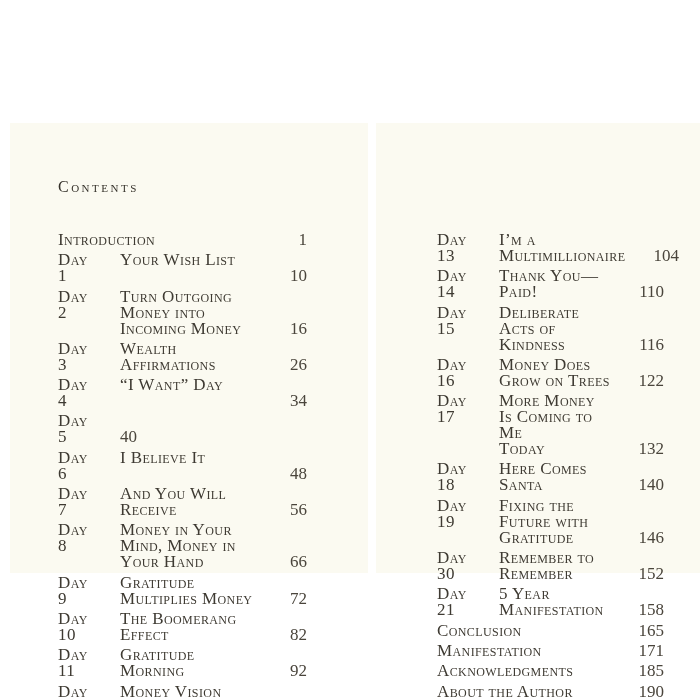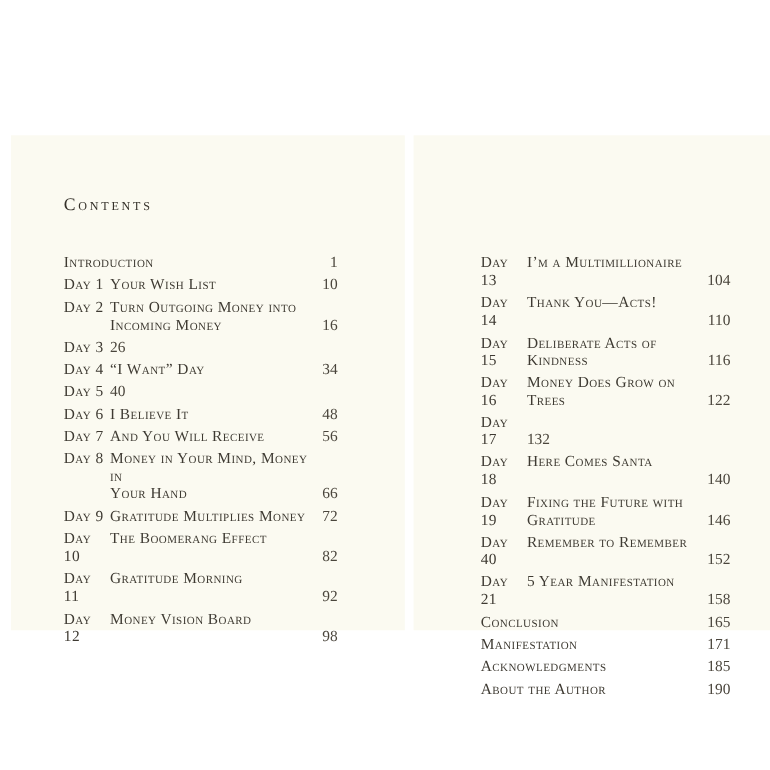--- a/index.html
+++ b/index.html
@@ -48,24 +48,25 @@
   .toc-list {
     margin-top: 35px;
   }
   .page-right .toc-list {
     margin-top: 0;
   }
   .toc-row {
     display: flex;
     align-items: flex-start;
     margin-bottom: 4.3px;
-    font-size: 14px;
+    font-size: 17px;
     line-height: 16px;
     font-variant: small-caps;
     letter-spacing: 0.4px;
+    gap: 20px;
   }
   .toc-label {
     flex: none;
     width: 42px;
   }
   .toc-title {
     flex: 1;
     white-space: pre-line;
     padding-right: 8px;
     font-weight: 500;
@@ -96,20 +97,21 @@
           <span class="toc-page">10</span>
         </div>
         <div class="toc-row">
           <span class="toc-label">Day 2</span>
           <span class="toc-title">Turn Outgoing Money into
 Incoming Money</span>
           <span class="toc-page">16</span>
         </div>
         <div class="toc-row">
           <span class="toc-label">Day 3</span>
+          <span class="toc-title">Wealth Affirmations</span>
           <span class="toc-page">26</span>
         </div>
         <div class="toc-row">
           <span class="toc-label">Day 4</span>
           <span class="toc-title">“I Want” Day</span>
           <span class="toc-page">34</span>
         </div>
         <div class="toc-row">
           <span class="toc-label">Day 5</span>
           <span class="toc-page">40</span>
@@ -155,50 +157,52 @@
 
   <div class="page page-right">
     <div class="toc-list" id="right-toc">
         <div class="toc-row">
           <span class="toc-label">Day 13</span>
           <span class="toc-title">I’m a Multimillionaire</span>
           <span class="toc-page">104</span>
         </div>
         <div class="toc-row">
           <span class="toc-label">Day 14</span>
-          <span class="toc-title">Thank You—Acts!</span>
+          <span class="toc-title">Thank You—Paid!</span>
           <span class="toc-page">110</span>
         </div>
         <div class="toc-row">
           <span class="toc-label">Day 15</span>
           <span class="toc-title">Deliberate Acts of Kindness</span>
           <span class="toc-page">116</span>
         </div>
         <div class="toc-row">
           <span class="toc-label">Day 16</span>
           <span class="toc-title">Money Does Grow on Trees</span>
           <span class="toc-page">122</span>
         </div>
         <div class="toc-row">
           <span class="toc-label">Day 17</span>
+          <span class="toc-title">More Money Is Coming to Me
+Today</span>
           <span class="toc-page">132</span>
         </div>
         <div class="toc-row">
           <span class="toc-label">Day 18</span>
           <span class="toc-title">Here Comes Santa</span>
           <span class="toc-page">140</span>
         </div>
         <div class="toc-row">
           <span class="toc-label">Day 19</span>
           <span class="toc-title">Fixing the Future with
 Gratitude</span>
           <span class="toc-page">146</span>
         </div>
         <div class="toc-row">
-          <span class="toc-label">Day 40</span>
+          <span class="toc-label">Day 30</span>
           <span class="toc-title">Remember to Remember</span>
           <span class="toc-page">152</span>
         </div>
         <div class="toc-row">
           <span class="toc-label">Day 21</span>
           <span class="toc-title">5 Year Manifestation</span>
           <span class="toc-page">158</span>
         </div>
         <div class="toc-row">
           <span class="toc-title">Conclusion</span>

